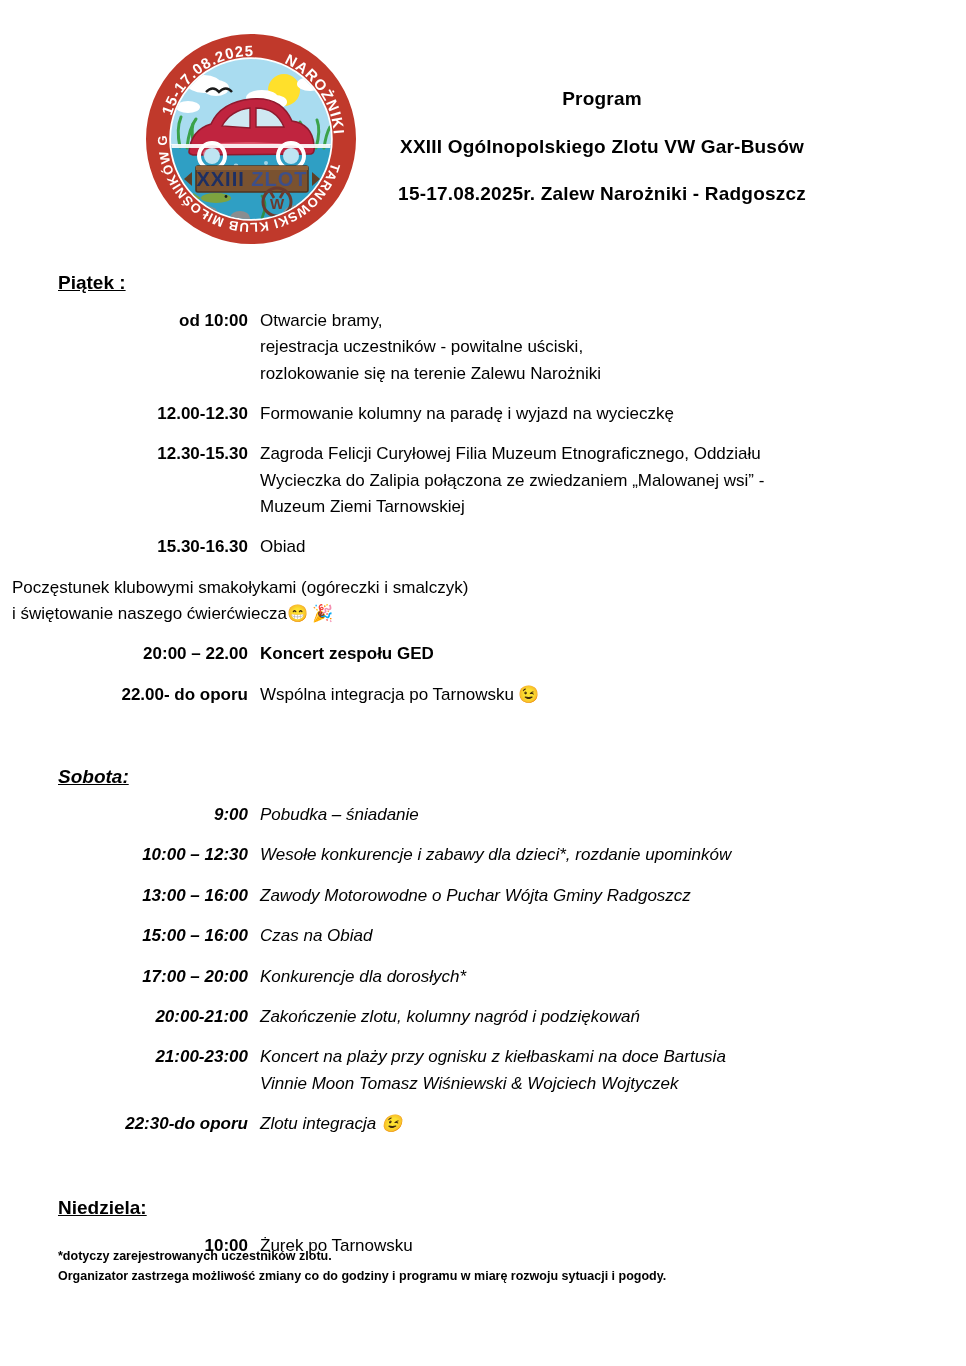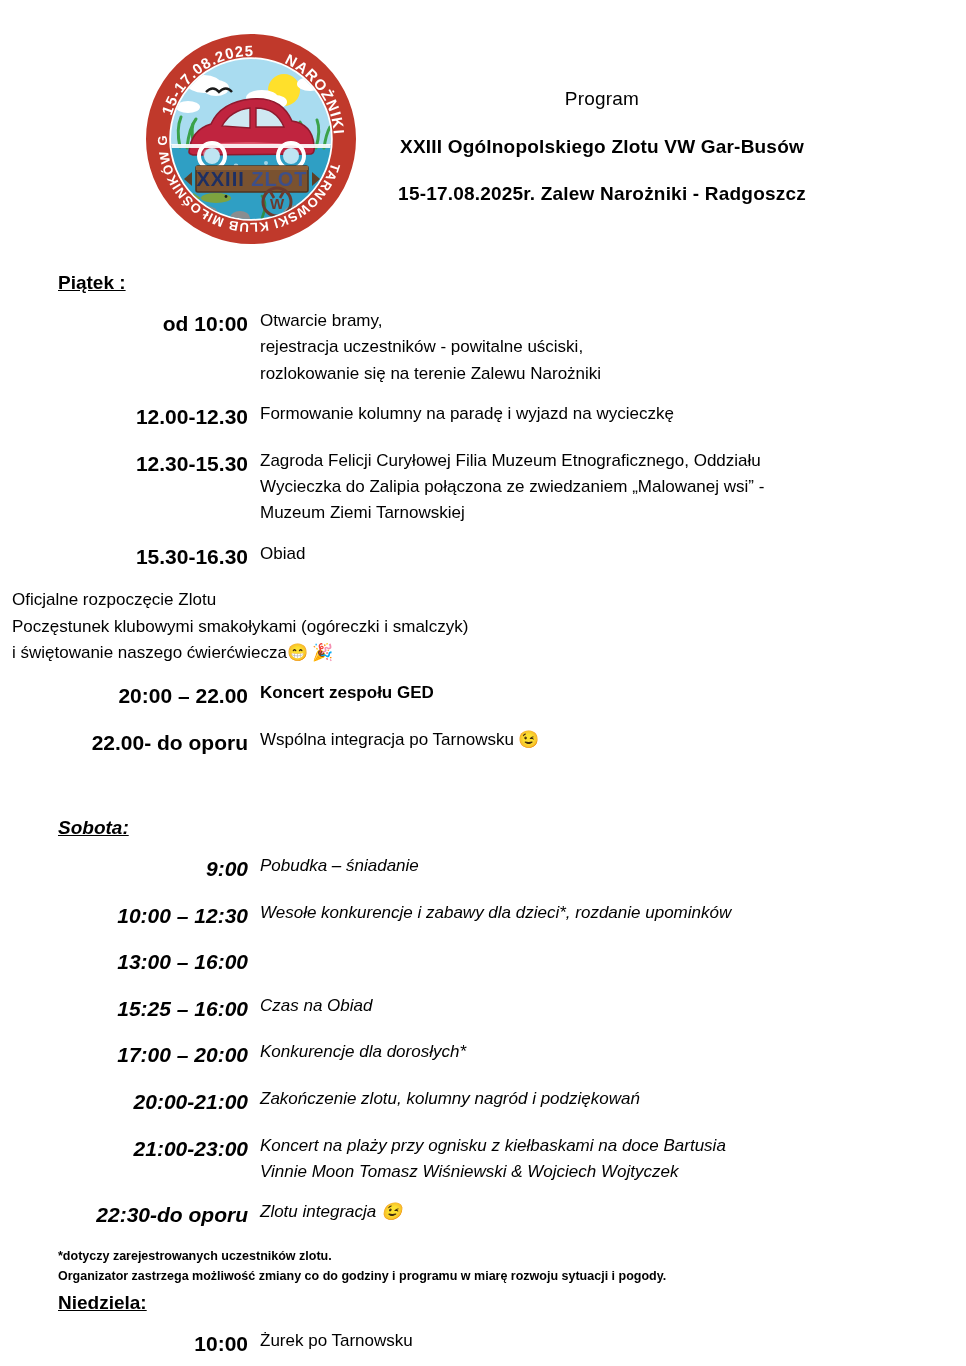--- a/index.html
+++ b/index.html
@@ -33,21 +33,21 @@
   }
   .header-titles {
     position: absolute;
     left: 372px;
     top: 88px;
     width: 460px;
     text-align: center;
   }
   .title-main {
     font-size: 19px;
-    font-weight: normal;
+    font-weight: bold;
     letter-spacing: 0.2px;
     margin-bottom: 26px;
   }
   .title-sub1 {
     font-size: 19px;
     font-weight: bold;
     letter-spacing: 0.2px;
     margin-bottom: 25px;
   }
   .title-sub2 {
@@ -80,21 +80,21 @@
 
   .row {
     display: flex;
     align-items: flex-start;
     margin-bottom: 14px;
   }
   .row-time {
     width: 248px;
     min-width: 248px;
     text-align: right;
-    font-size: 21px;
+    font-size: 17px;
     font-weight: bold;
     line-height: 1.55;
     padding-right: 0;
     white-space: nowrap;
   }
   .row-desc {
     padding-left: 12px;
     font-size: 17px;
     line-height: 1.55;
     max-width: 700px;
@@ -266,21 +266,20 @@
         </div>
       </div>
       <div class="row">
         <div class="row-time">15.30-16.30</div>
         <div class="row-desc">
           <span class="line">Obiad</span>
         </div>
       </div>
       <div class="row">
         <div class="row-desc">
-          <span class="line">Oficjalne rozpoczęcie Zlotu</span>
           <span class="line">Poczęstunek klubowymi smakołykami (ogóreczki i smalczyk)</span>
           <span class="line">i świętowanie naszego ćwierćwiecza😁 🎉</span>
         </div>
       </div>
       <div class="row">
         <div class="row-time">20:00 – 22.00</div>
         <div class="row-desc bold">
           <span class="line">Koncert zespołu GED</span>
         </div>
       </div>
@@ -300,23 +299,26 @@
         </div>
       </div>
       <div class="row">
         <div class="row-time">10:00 – 12:30</div>
         <div class="row-desc">
           <span class="line">Wesołe konkurencje i zabawy dla dzieci*, rozdanie upominków</span>
         </div>
       </div>
       <div class="row">
         <div class="row-time">13:00 – 16:00</div>
-      </div>
-      <div class="row">
-        <div class="row-time">15:25 – 16:00</div>
+        <div class="row-desc">
+          <span class="line">Zawody Motorowodne o Puchar Wójta Gminy Radgoszcz</span>
+        </div>
+      </div>
+      <div class="row">
+        <div class="row-time">15:00 – 16:00</div>
         <div class="row-desc">
           <span class="line">Czas na Obiad</span>
         </div>
       </div>
       <div class="row">
         <div class="row-time">17:00 – 20:00</div>
         <div class="row-desc">
           <span class="line">Konkurencje dla dorosłych*</span>
         </div>
       </div>

